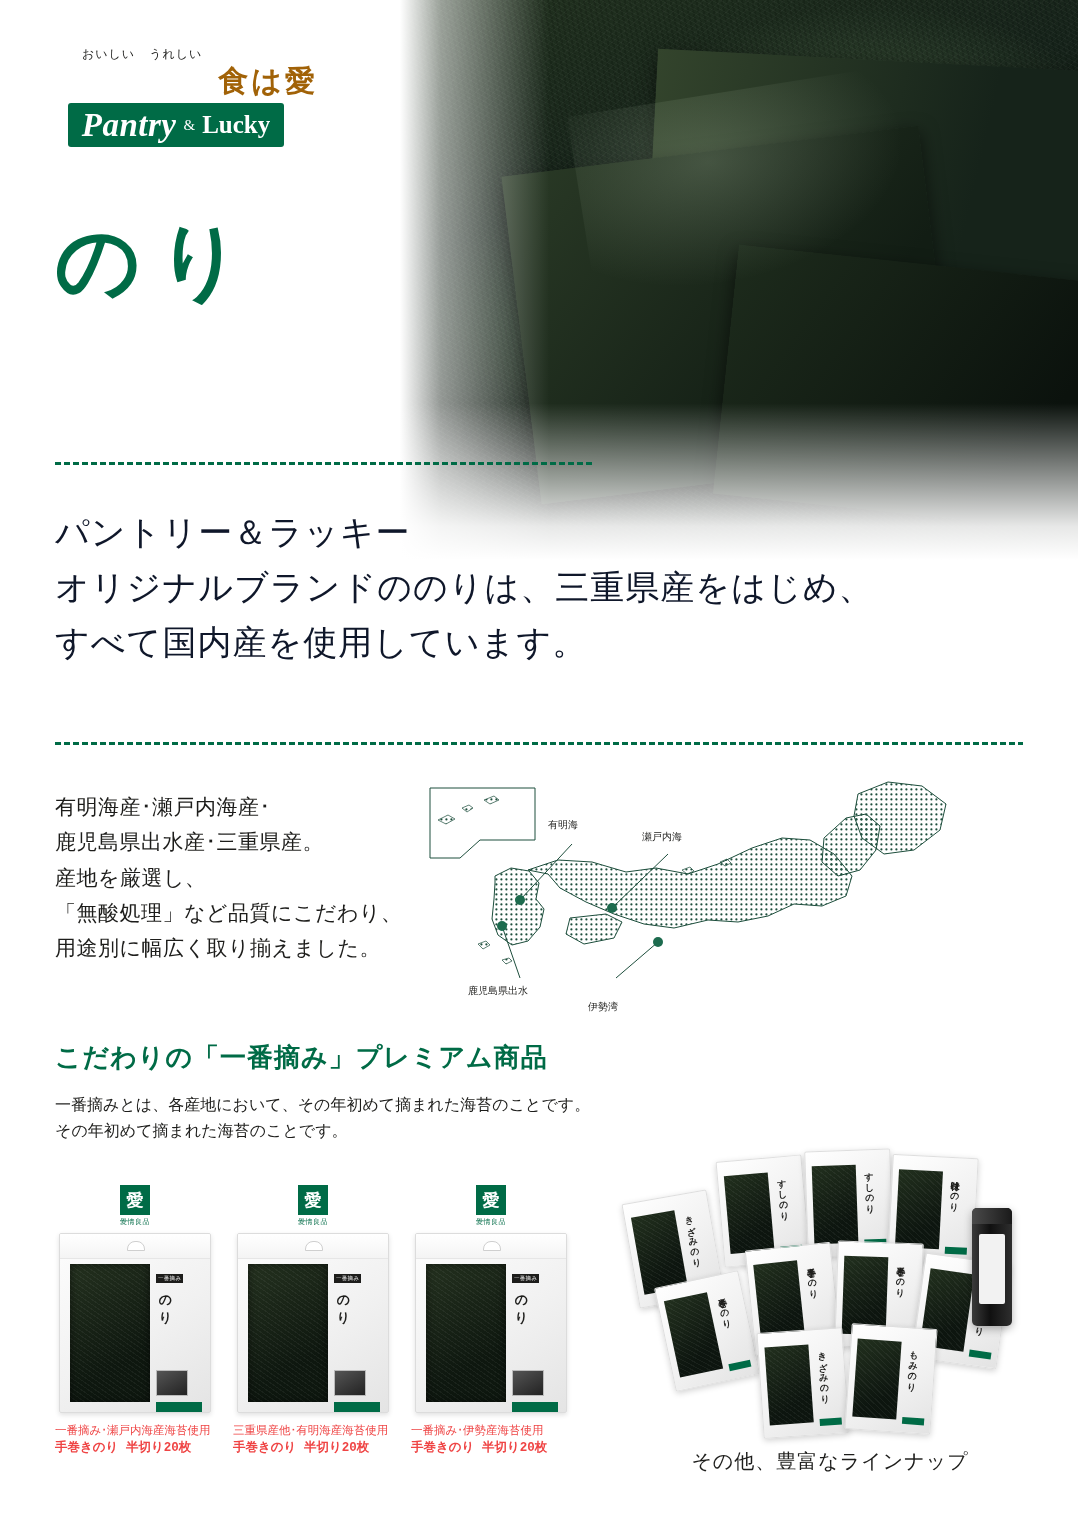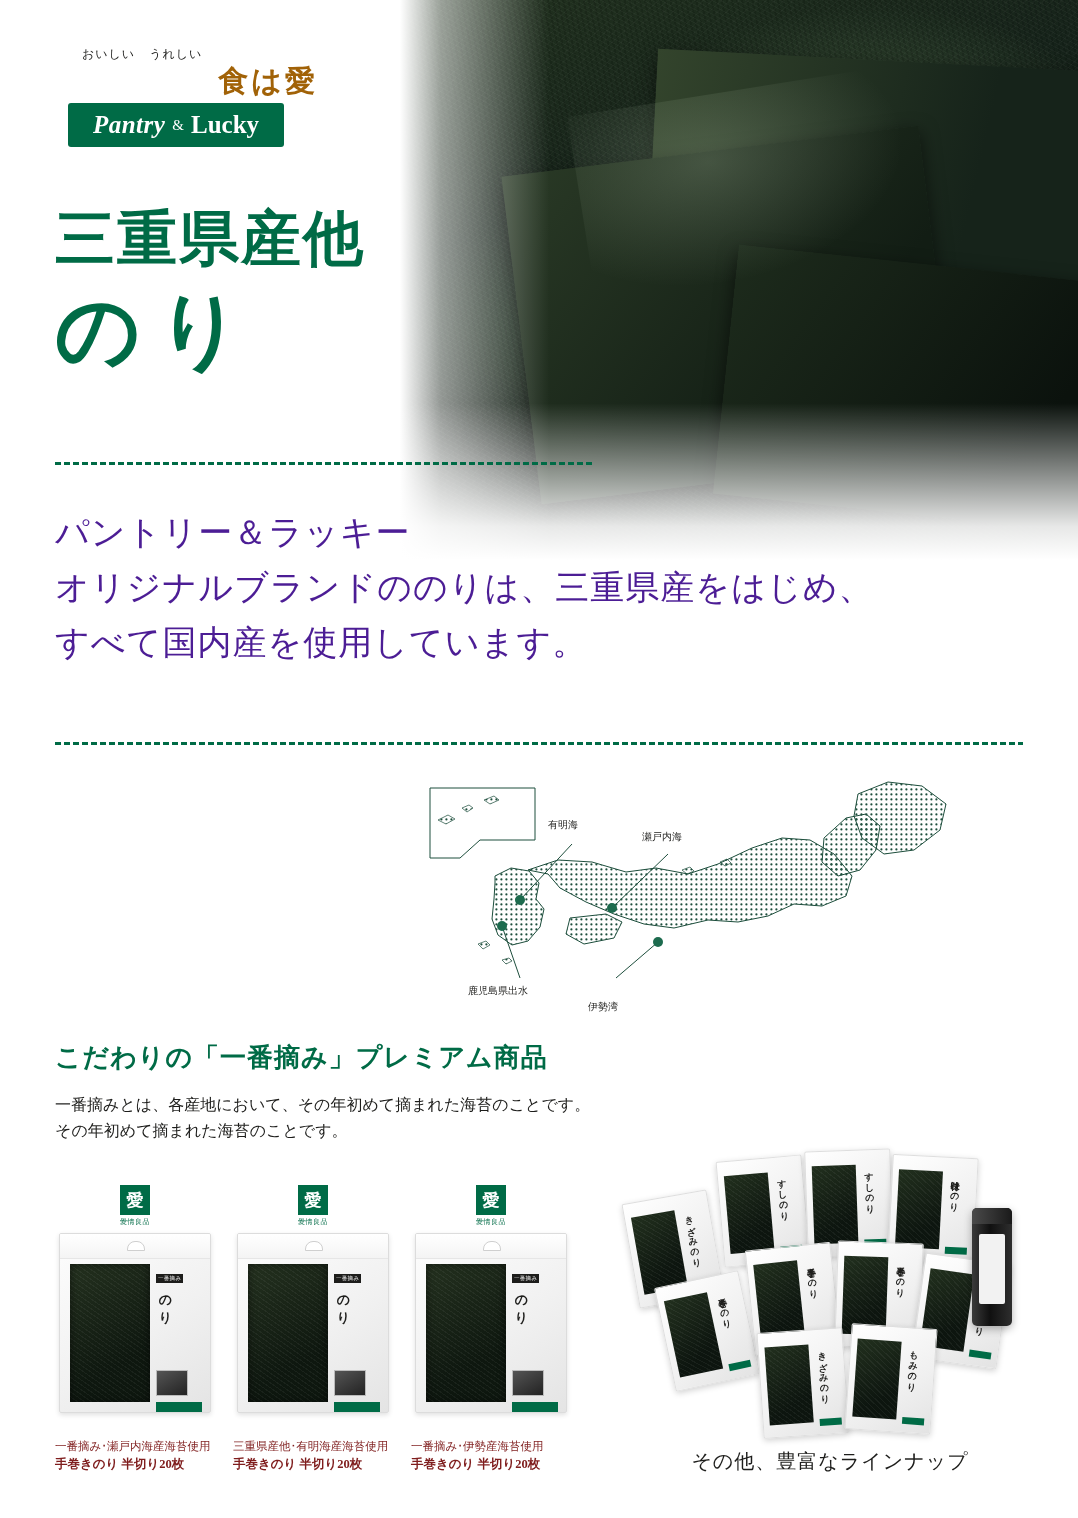--- a/index.html
+++ b/index.html
@@ -113,21 +113,21 @@
     border-radius: 3px;
     display: flex;
     align-items: center;
     justify-content: center;
     gap: 7px;
     color: #ffffff;
   }
   .logo-badge .pantry {
     font-family: "Liberation Serif", "DejaVu Serif", serif;
     font-style: italic;
-    font-size: 25px;
+    font-size: 33px;
     font-weight: bold;
     letter-spacing: 0.5px;
   }
   .logo-badge .amp {
     font-family: "Liberation Serif", "DejaVu Serif", serif;
     font-size: 15px;
   }
   .logo-badge .lucky {
     font-family: "Liberation Serif", "DejaVu Serif", serif;
     font-size: 25px;
@@ -169,21 +169,21 @@
 
   
   .lead {
     position: absolute;
     top: 505px;
     left: 55px;
     width: 960px;
     font-family: "Liberation Serif", "DejaVu Serif", serif;
     font-size: 34px;
     line-height: 1.62;
-    color: #4c1d95;
+    color: #0f172a;
     letter-spacing: 1px;
   }
 
   
   .origins {
     position: absolute;
     top: 790px;
     left: 55px;
     width: 380px;
     font-family: "Liberation Serif", "DejaVu Serif", serif;
@@ -332,25 +332,25 @@
     background: linear-gradient(150deg, #555, #222);
     border: 1px solid #bbb;
   }
   .pack .pbar {
     position: absolute;
     top: 136px; left: 0;
     width: 46px; height: 10px;
     background: #006b46;
   }
   .product-caption {
-    margin-top: 25px;
-    font-family: Liberation Serif, serif;
+    margin-top: 9px;
+    font-family: Liberation Mono, monospace;
     font-size: 12.5px;
     line-height: 1.5;
-    color: #7f1d1d;
+    color: #ef4444;
     font-weight: bold;
   }
   .product-caption .l1 { font-weight: normal; font-size: 11.5px; display: block; }
 
   
   .lineup {
     position: absolute;
     top: 1150px;
     left: 600px;
     width: 460px;
@@ -446,34 +446,40 @@
     </div>
     <div class="logo-kanji">食は愛</div>
     <div class="logo-badge">
       <span class="pantry">Pantry</span>
       <span class="amp">&amp;</span>
       <span class="lucky">Lucky</span>
     </div>
   </div>
 
   <div class="title-block">
-    <div class="title-main">三重県産他</div>
     <div class="title-sub">のり</div>
   </div>
 
   <div class="rule r1"></div>
 
   <div class="lead">
     <div>パントリー＆ラッキー</div>
     <div>オリジナルブランドののりは、三重県産をはじめ、</div>
     <div>すべて国内産を使用しています。</div>
   </div>
 
   <div class="rule r2"></div>
 
+  <div class="origins">
+    <div>有明海産･瀬戸内海産･</div>
+    <div>鹿児島県出水産･三重県産。</div>
+    <div>産地を厳選し、</div>
+    <div>「無酸処理」など品質にこだわり、</div>
+    <div>用途別に幅広く取り揃えました。</div>
+  </div>
 
   <div class="map-area">
     <svg width="600" height="250" viewBox="0 0 600 250">
       <defs>
         <pattern id="dots" width="5" height="5" patternUnits="userSpaceOnUse">
           <circle cx="1.4" cy="1.4" r="1.1" fill="#1d4e3c"></circle>
         </pattern>
       </defs>
 
       <path d="M10 10 L115 10 L115 62 L60 62 L40 80 L10 80 Z" fill="none" stroke="#1d4e3c" stroke-width="1"></path>

